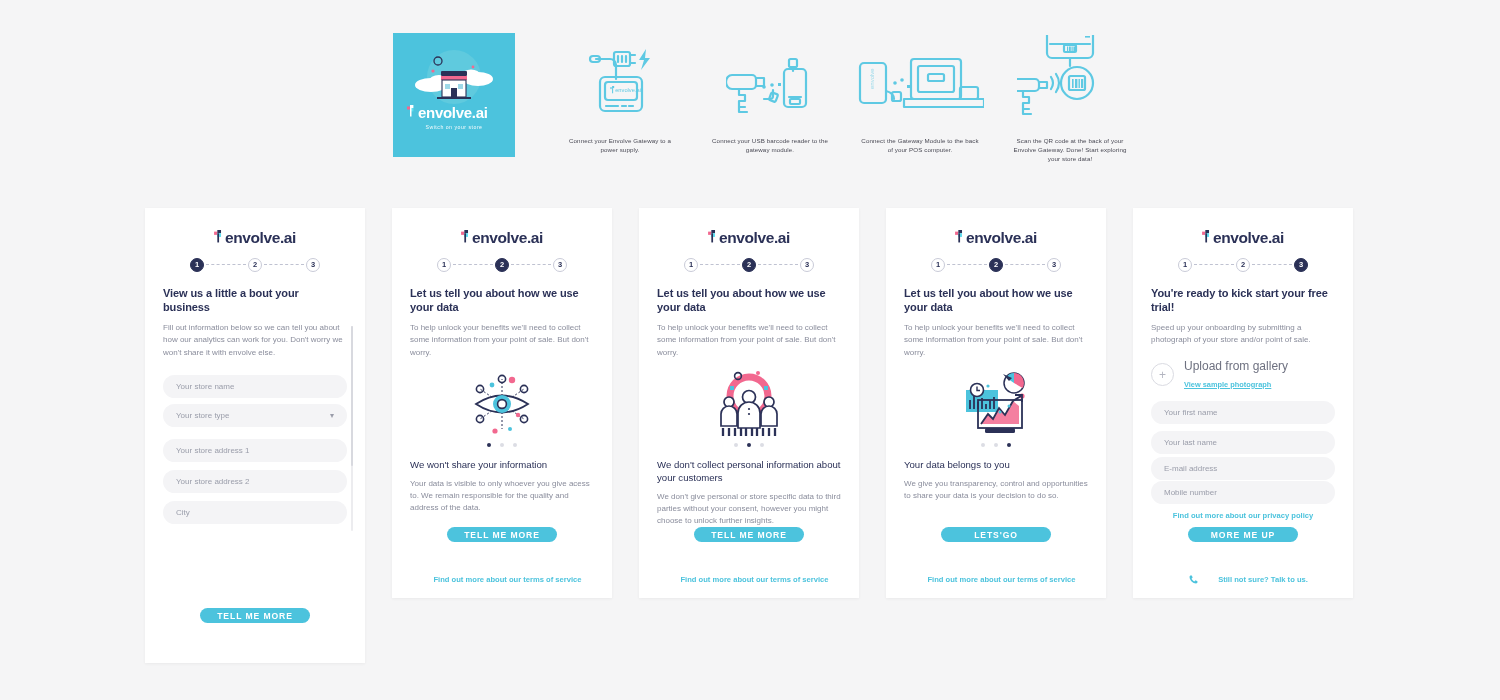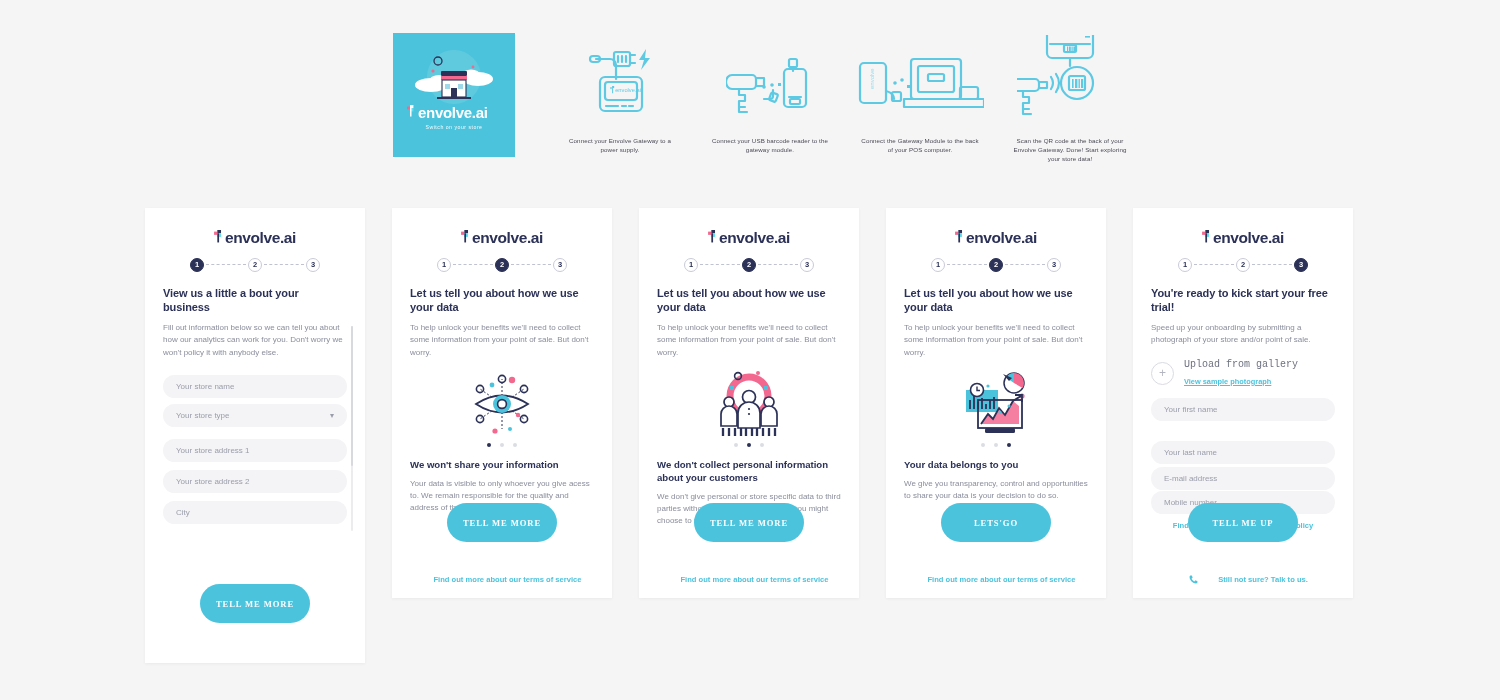--- a/index.html
+++ b/index.html
@@ -164,21 +164,21 @@
     letter-spacing: -0.1px;
   }
   .card-p {
     font-size: 8px;
     line-height: 1.52;
     color: #8a8d9c;
     margin: 0;
   }
   .card-h2 {
     font-size: 9.6px;
-    font-weight: 700;
+    font-weight: 400;
     color: #2b3157;
     line-height: 1.35;
     margin: 0 0 6px 0;
   }
 
   .illus-box {
     height: 70px;
     display:flex;
     align-items:center;
     justify-content:center;
@@ -230,31 +230,31 @@
     height: 140px;
     background: #d8d9df;
     border-radius: 2px;
   }
 
   .btn {
     background: #4cc3dd;
     color: #ffffff;
     border: none;
     border-radius: 999px;
-    height: 39px;
+    height: 15px;
     width: 110px;
     font-size: 8.6px;
     font-weight: 700;
     letter-spacing: .9px;
     display: flex;
     align-items: center;
     justify-content: center;
     margin: 0 auto;
     cursor: pointer;
-    font-family: Liberation Serif, serif;
+    font-family: Liberation Sans, sans-serif;
   }
   .link {
     display: block;
     text-align: center;
     font-size: 7.6px;
     font-weight: 700;
     color: #4cc3dd;
     margin-top: 11px;
     text-decoration: none;
   }
@@ -288,21 +288,21 @@
   .plus-circle {
     width: 21px; height: 21px;
     border-radius: 50%;
     border: 1px solid #dadbe2;
     display:flex; align-items:center; justify-content:center;
     color: #b3b5c0;
     font-size: 12px;
     line-height: 1;
     flex: 0 0 auto;
   }
-  .upload-label { font-size: 10px; color: #6e7180; font-family: Liberation Mono, monospace; }
+  .upload-label { font-size: 12px; color: #6e7180; }
   .upload-sub { font-size: 7.4px; color: #4cc3dd; font-weight: 700; margin-top: 12px; }
 
   .phone-link {
     display:flex;
     align-items:center;
     justify-content:center;
     gap: 20px;
     margin-top: 11px;
     font-size: 7.6px;
     font-weight: 700;
@@ -471,21 +471,21 @@
 
     <div class="stepper">
       <div class="dot active">1</div>
       <div class="dash"></div>
       <div class="dot">2</div>
       <div class="dash"></div>
       <div class="dot">3</div>
     </div>
 
     <h1 class="card-h1">View us a little a bout your business</h1>
-    <p class="card-p" style="margin-bottom:16px">Fill out information below so we can tell you about how our analytics can work for you. Don't worry we won't policy it with anybody else.</p>
+    <p class="card-p" style="margin-bottom:16px">Fill out information below so we can tell you about how our analytics can work for you. Don't worry we won't share it with envolve else.</p>
 
     <div class="field">
         <span>Your store name</span>
       </div>
     <div class="field" style="margin-bottom:12px">
       <span>Your store type</span>
       <span class="chev">▾</span>
     </div>
     <div class="field" style="margin-bottom:8px">
         <span>Your store address 1</span>
@@ -725,37 +725,37 @@
     <p class="card-p">Speed up your onboarding by submitting a photograph of your store and/or point of sale.</p>
 
     <div class="upload-row">
       <div class="plus-circle">+</div>
       <div>
         <div class="upload-label">Upload from gallery</div>
         <a class="upload-sub" href="#">View sample photograph</a>
       </div>
     </div>
 
-    <div class="field" style="margin-bottom:20px">
+    <div class="field" style="margin-bottom:7px">
         <span>Your first name</span>
       </div>
     <div class="field" style="margin-bottom:3px">
         <span>Your last name</span>
       </div>
     <div class="field" style="margin-bottom:1px">
         <span>E-mail address</span>
       </div>
     <div class="field" style="margin-bottom:7px">
         <span>Mobile number</span>
       </div>
 
     <a class="link-left" href="#" style="text-align:center">Find out more about our privacy policy</a>
 
     <div class="card-btn-abs">
-      <button class="btn">TELL ME UP</button>
+      <button class="btn">MORE ME UP</button>
     </div>
     <div class="card-footer-abs">
       <a class="phone-link" href="#">
         <svg width="9" height="9" viewBox="0 0 16 16">
           <path d="M3 1 C2 1 1 2 1 3.5 C1 9 7 15 12.5 15 C14 15 15 14 15 13 L15 11 L11.5 9.5 L9.5 11.5 C7.5 10.5 5.5 8.5 4.5 6.5 L6.5 4.5 L5 1 z" fill="#4cc3dd"></path>
         </svg>
         <span>Still not sure? Talk to us.</span>
       </a>
     </div>
   </div>

